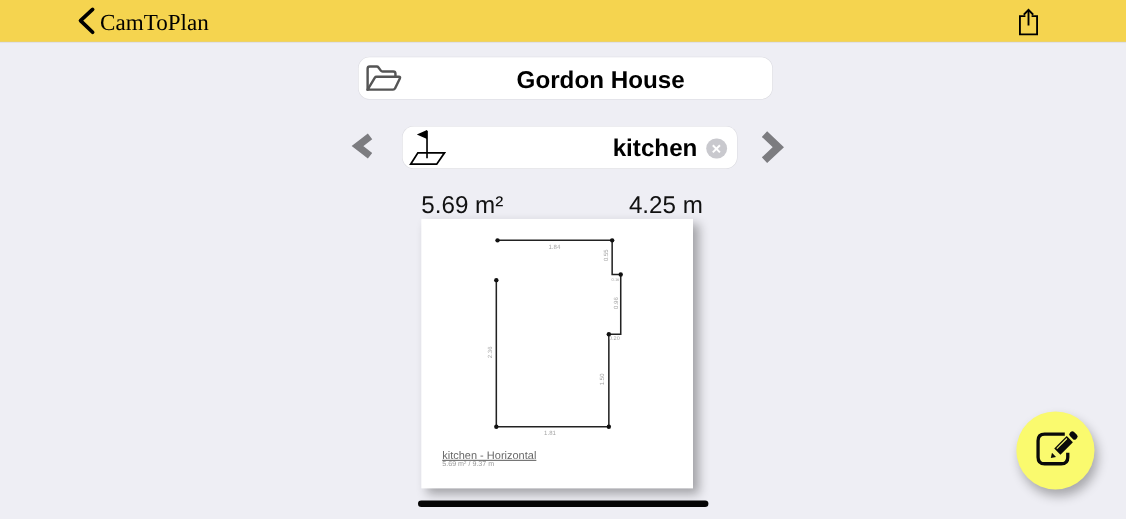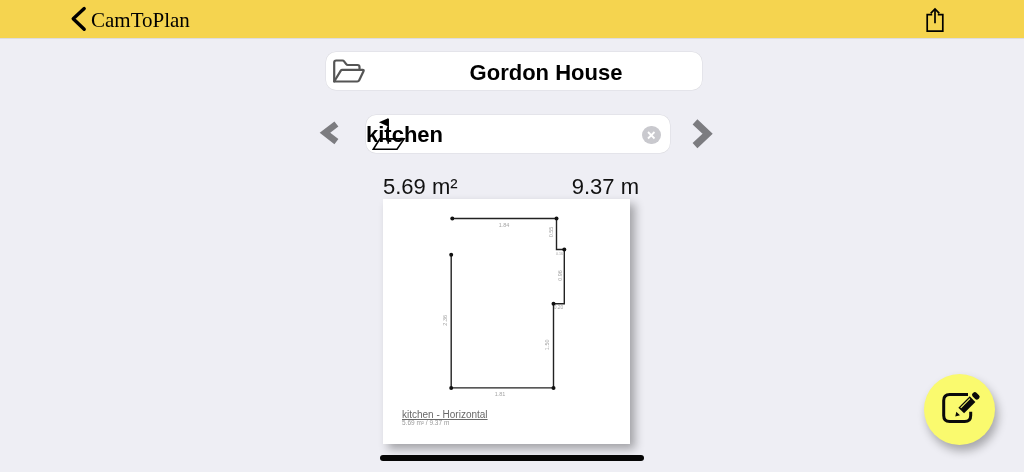--- a/index.html
+++ b/index.html
@@ -37,35 +37,35 @@
 </svg>
 
 <div class="abs" style="left:366px;top:115px;width:304px;height:38px;background:#fff;border-radius:10px;box-shadow:0 0 0 0.5px rgba(0,0,0,0.08);"></div>
 
 <svg class="abs" style="left:370px;top:115px;" width="40" height="40" viewBox="0 0 40 40">
   <line x1="18.2" y1="3.8" x2="18.2" y2="28.8" stroke="#000" stroke-width="1.5"></line>
   <polygon points="18.2,3.2 18.2,11.4 8.9,7.3" fill="#000"></polygon>
   <polygon points="3.3,34.3 9.9,23.9 34.1,23.9 27,34.3" fill="none" stroke="#000" stroke-width="1.6"></polygon>
 </svg>
 
-<div class="abs" style="left:366px;top:122px;width:268px;text-align:left;font-size:22px;font-weight:700;color:#000;">kitchen</div>
+<div class="abs" style="left:366px;top:122px;width:268px;text-align:right;font-size:22px;font-weight:700;color:#000;">kitchen</div>
 
 <div class="abs" style="left:642px;top:125.5px;width:18.5px;height:18.5px;border-radius:50%;background:#C9C9CE;"></div>
 <svg class="abs" style="left:642px;top:125.5px;" width="18.5" height="18.5" viewBox="0 0 18.5 18.5">
   <line x1="6" y1="6" x2="12.5" y2="12.5" stroke="#fff" stroke-width="1.8"></line>
   <line x1="12.5" y1="6" x2="6" y2="12.5" stroke="#fff" stroke-width="1.8"></line>
 </svg>
 
 <svg class="abs" style="left:687px;top:116px;" width="30" height="36" viewBox="0 0 30 36">
   <polyline points="8,5.9 20.6,17.75 8,29.6" fill="none" stroke="#7C7C80" stroke-width="7" stroke-linecap="butt" stroke-linejoin="miter"></polyline>
 </svg>
 
 <div class="abs" style="left:383px;top:174px;font-size:22px;color:#111;text-align:right;">5.69 m²</div>
 
-<div class="abs" style="left:530px;top:174px;width:109px;text-align:right;font-size:22px;color:#111;">9.37 m</div>
+<div class="abs" style="left:530px;top:174px;width:109px;text-align:right;font-size:22px;color:#111;">4.25 m</div>
 
 <div class="abs" style="left:383px;top:199px;width:247px;height:245px;background:#fff;box-shadow:5px 5px 9px rgba(0,0,0,0.32);"></div>
 
 <svg class="abs" style="left:383px;top:199px;" width="247" height="245" viewBox="0 0 247 245">
 
   <polyline points="69.3,19.5 173.5,19.5 173.5,50.5 181.3,50.5 181.3,104.8 170.5,104.8 170.5,188.9 68.2,188.9" fill="none" stroke="#222" stroke-width="1.4"></polyline>
 
   <line x1="68.2" y1="55.7" x2="68.2" y2="188.9" stroke="#222" stroke-width="1.4"></line>
 
   <circle cx="69.3" cy="19.5" r="2" fill="#111"></circle>

